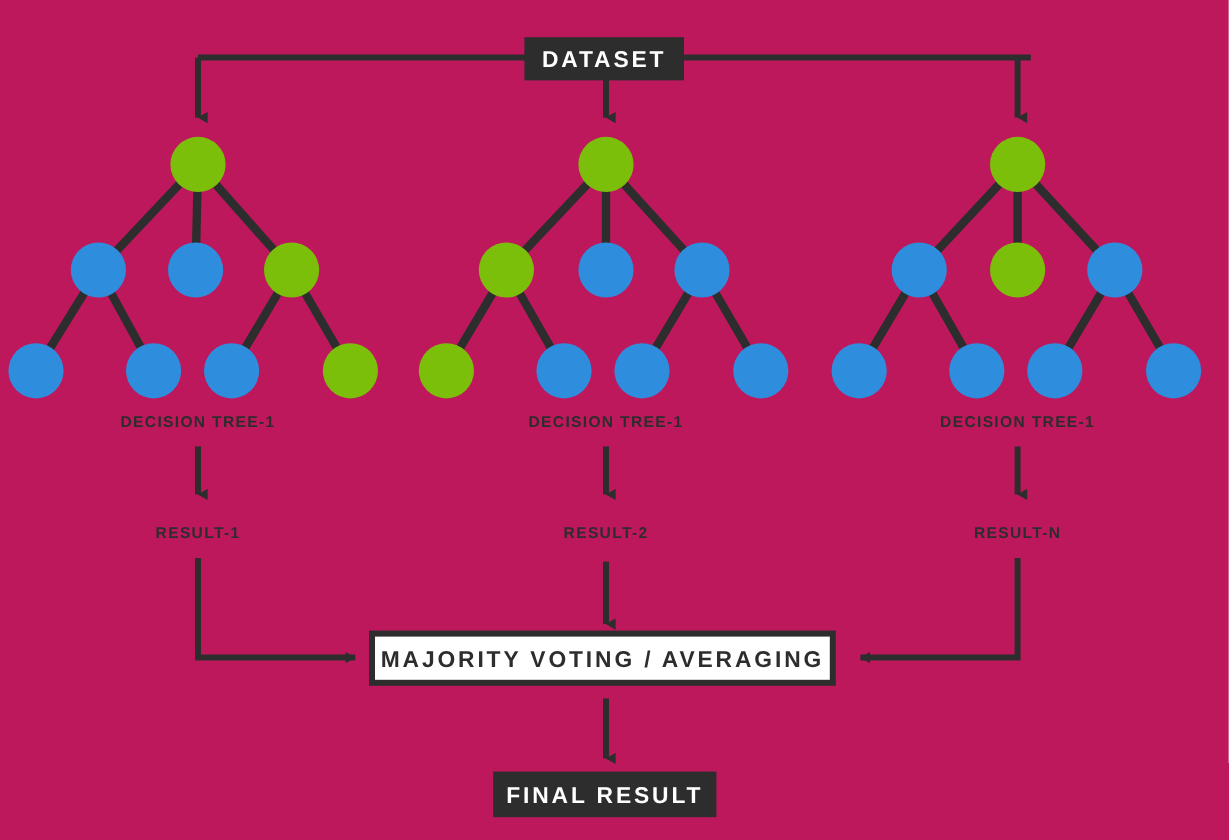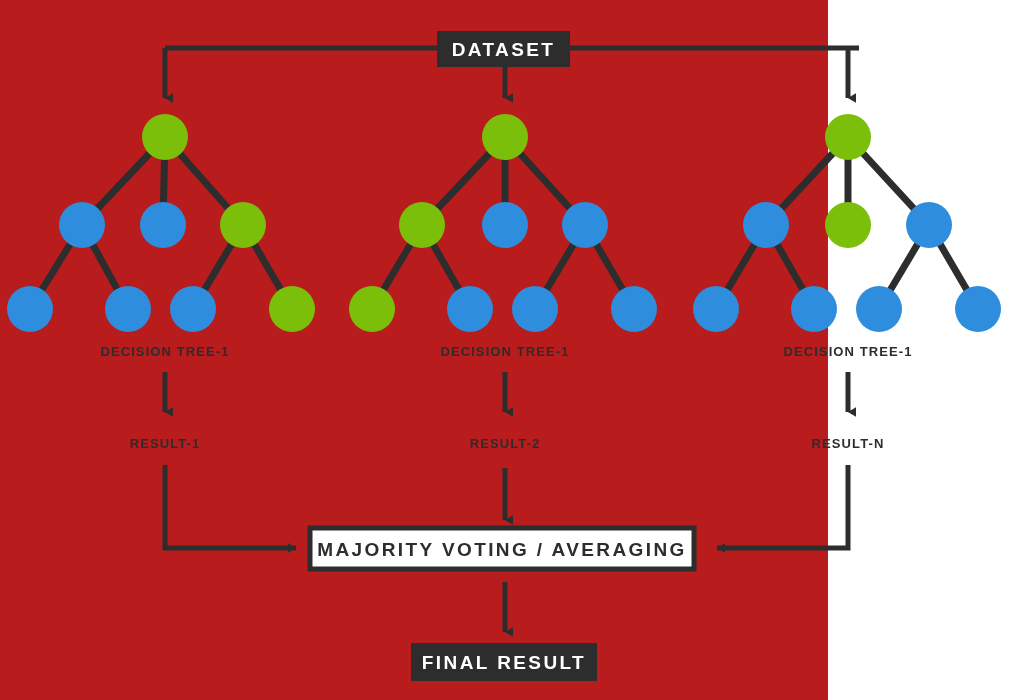--- a/index.html
+++ b/index.html
@@ -8,23 +8,23 @@
     background: #ffffff;
   }
   body {
     width: 1024px;
     height: 700px;
     font-family: "Liberation Sans", sans-serif;
     overflow: hidden;
   }
   #diagram-root {
     position: relative;
-    width: 828px;
+    width: 1024px;
     height: 700px;
-    background: #b91c1c;
+    background: #be185d;
   }
   svg.canvas {
     position: absolute;
     top: 0;
     left: 0;
     width: 1024px;
     height: 700px;
     display: block;
   }
   .box-label {

